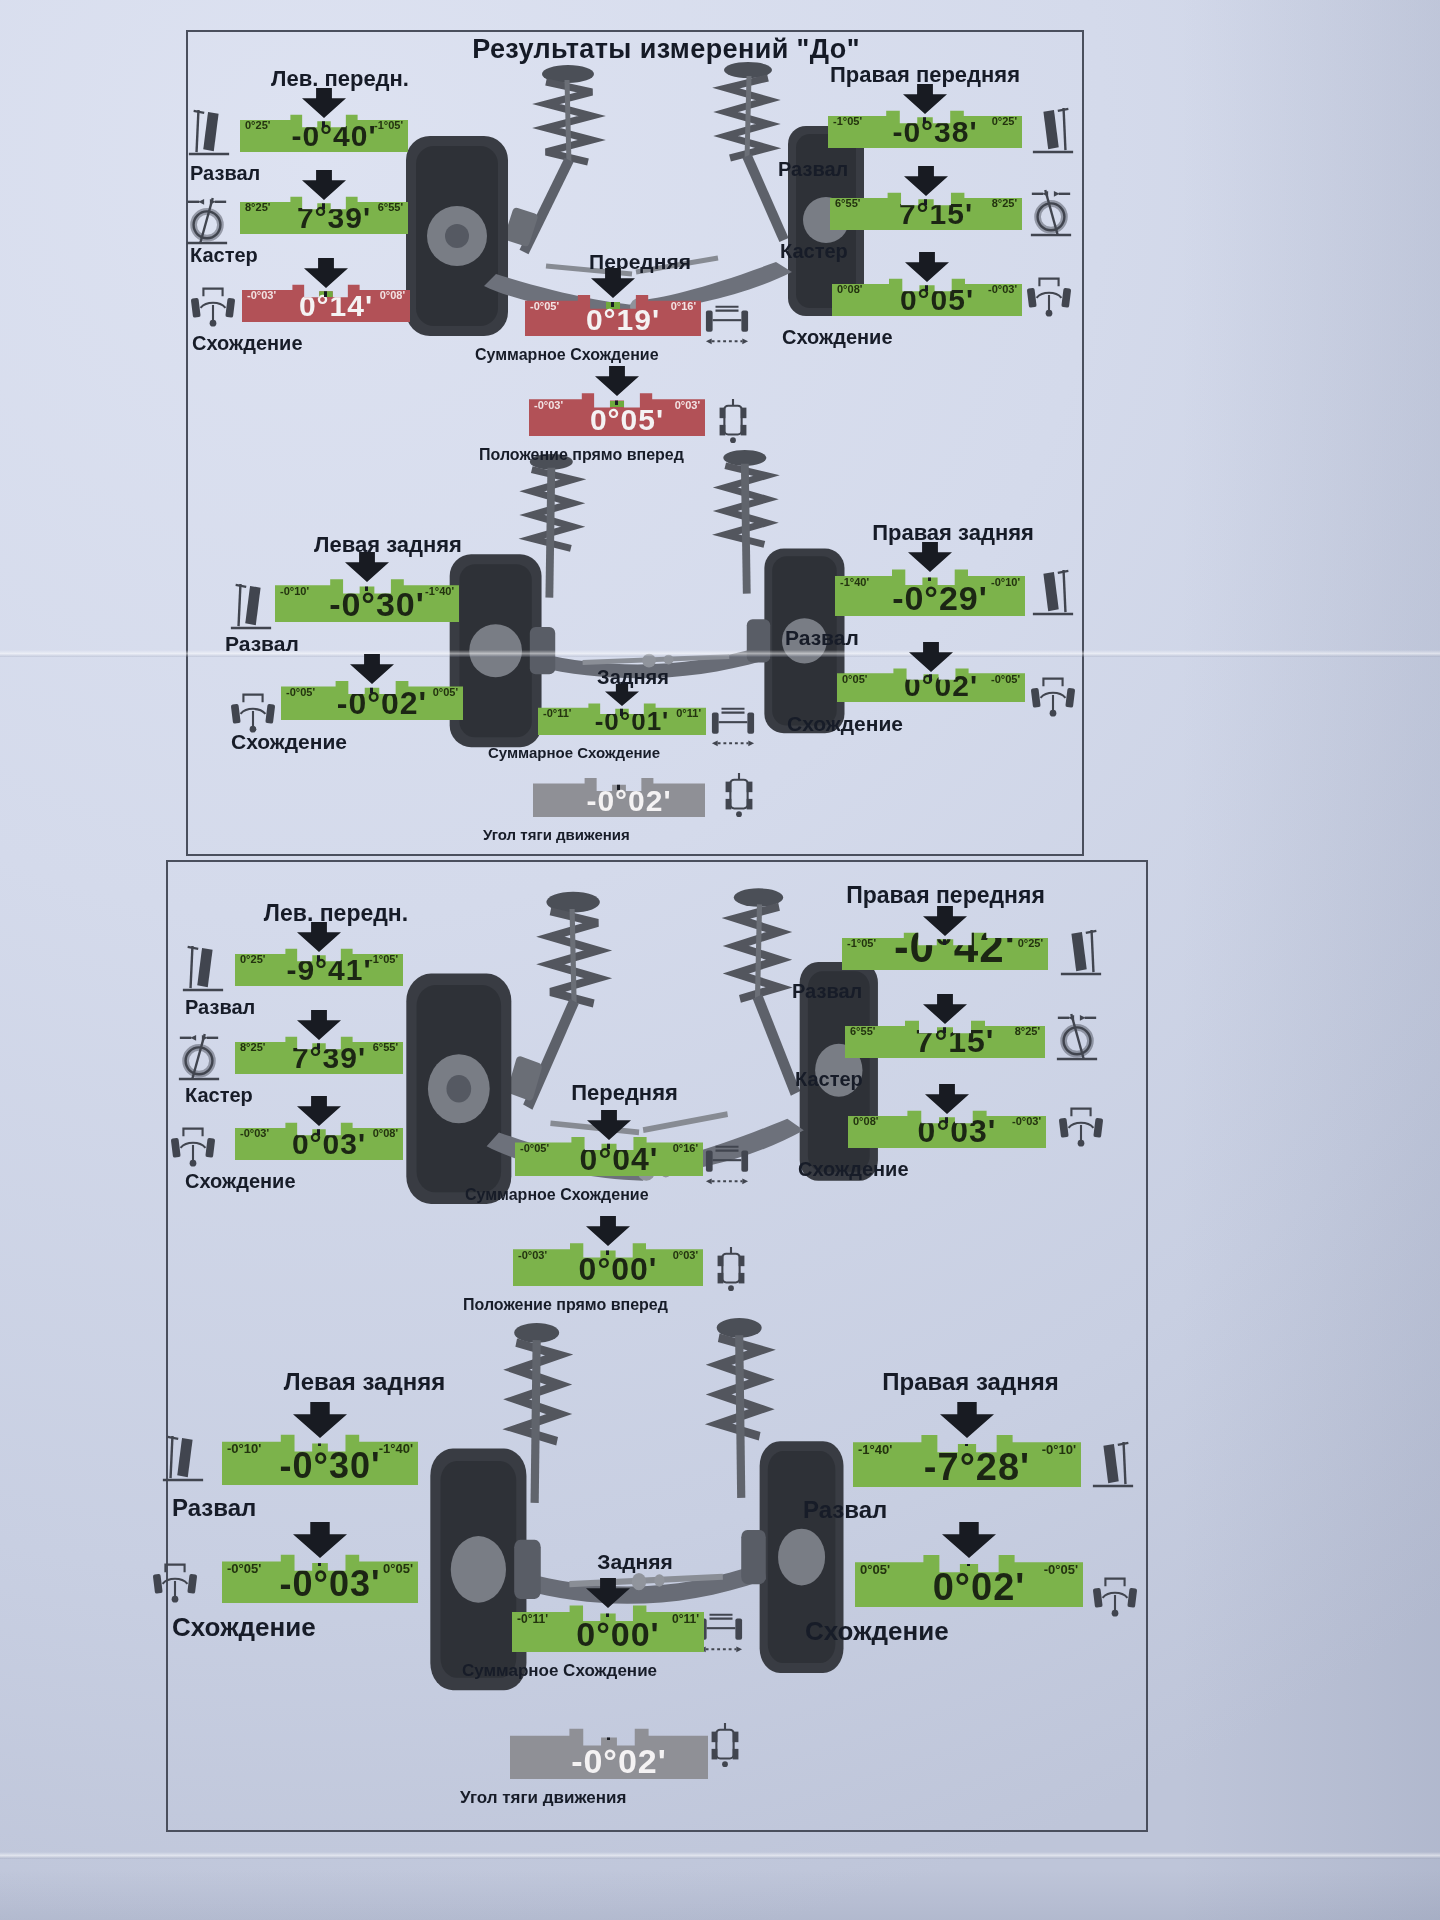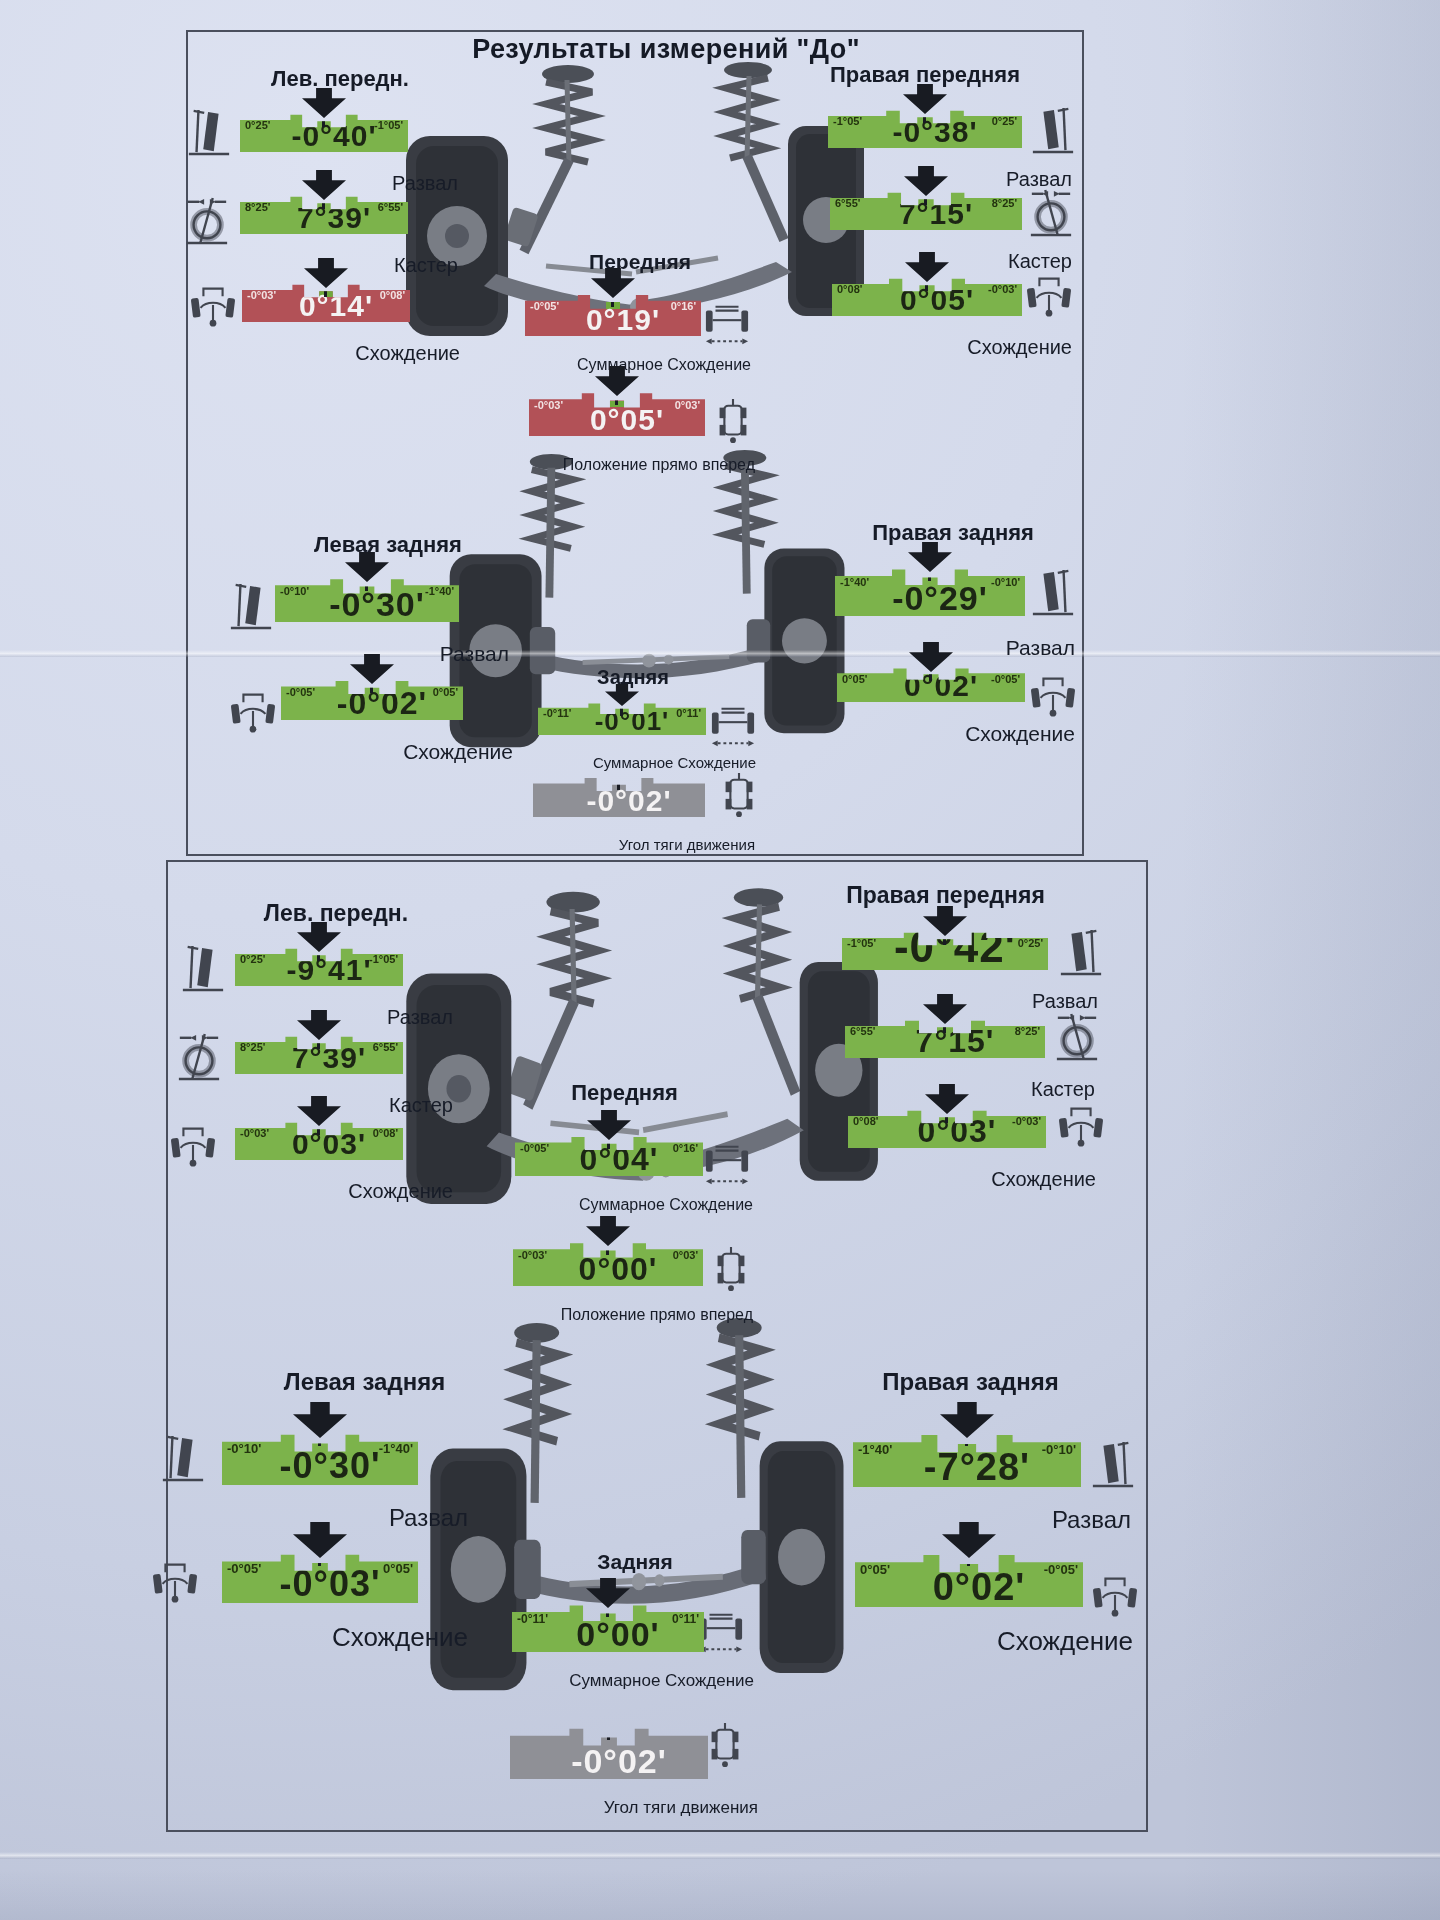--- a/index.html
+++ b/index.html
@@ -25,21 +25,21 @@
   .bar.out::before{content:"";position:absolute;left:46%;top:23%;width:8%;height:15%;background:#6faa3c;}
   .lim{position:absolute;top:21%;font-size:11px;font-weight:bold;line-height:1;}
   .ok .lim{color:#23330f;}
   .out .lim{color:#f2e3e4;}
   .lim.ll{left:5px;}
   .lim.rr{right:5px;}
   .val{position:absolute;left:0;right:0;bottom:0;text-align:center;font-weight:bold;font-size:30px;
     line-height:1.02;letter-spacing:1px;padding-left:20px;}
   .ok .val{color:#1c2614;}
   .out .val,.neutral .val{color:#f4f2f3;}
-  .cap{text-align:right;font-weight:normal;color:#171c28;margin:20px -50px 0;font-size:20px;
+  .cap{text-align:left;font-weight:bold;color:#171c28;margin:10px -50px 0;font-size:20px;
     white-space:nowrap;line-height:1.1;}
   .pict{position:absolute;z-index:4;width:46px;height:52px;}
   .flip{transform:scaleX(-1);}
   .illus{position:absolute;z-index:1;}
   .crease{position:absolute;left:0;right:0;height:7px;z-index:3;
     background:linear-gradient(180deg,rgba(255,255,255,0),rgba(255,255,255,.5),rgba(90,100,130,.16));}
   .edge-shade{position:absolute;top:0;bottom:0;z-index:1;
     background:linear-gradient(90deg,rgba(90,100,130,0),rgba(90,100,130,.13));}
   .bottom-shade{position:absolute;left:0;right:0;bottom:0;height:50px;z-index:1;
     background:linear-gradient(180deg,rgba(90,100,130,0),rgba(90,100,130,.12));}

